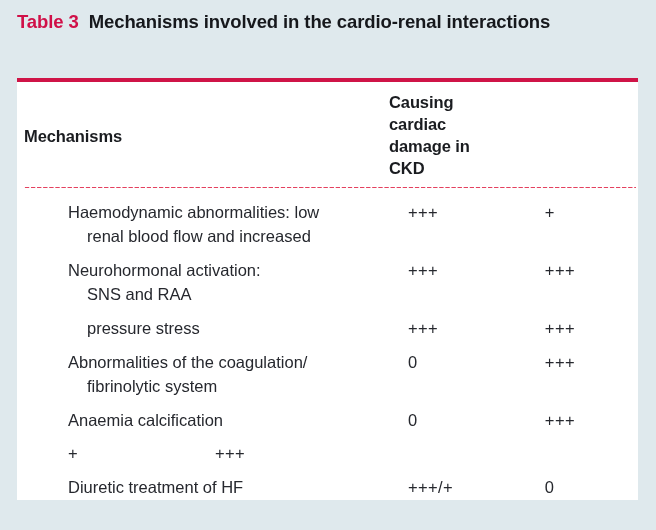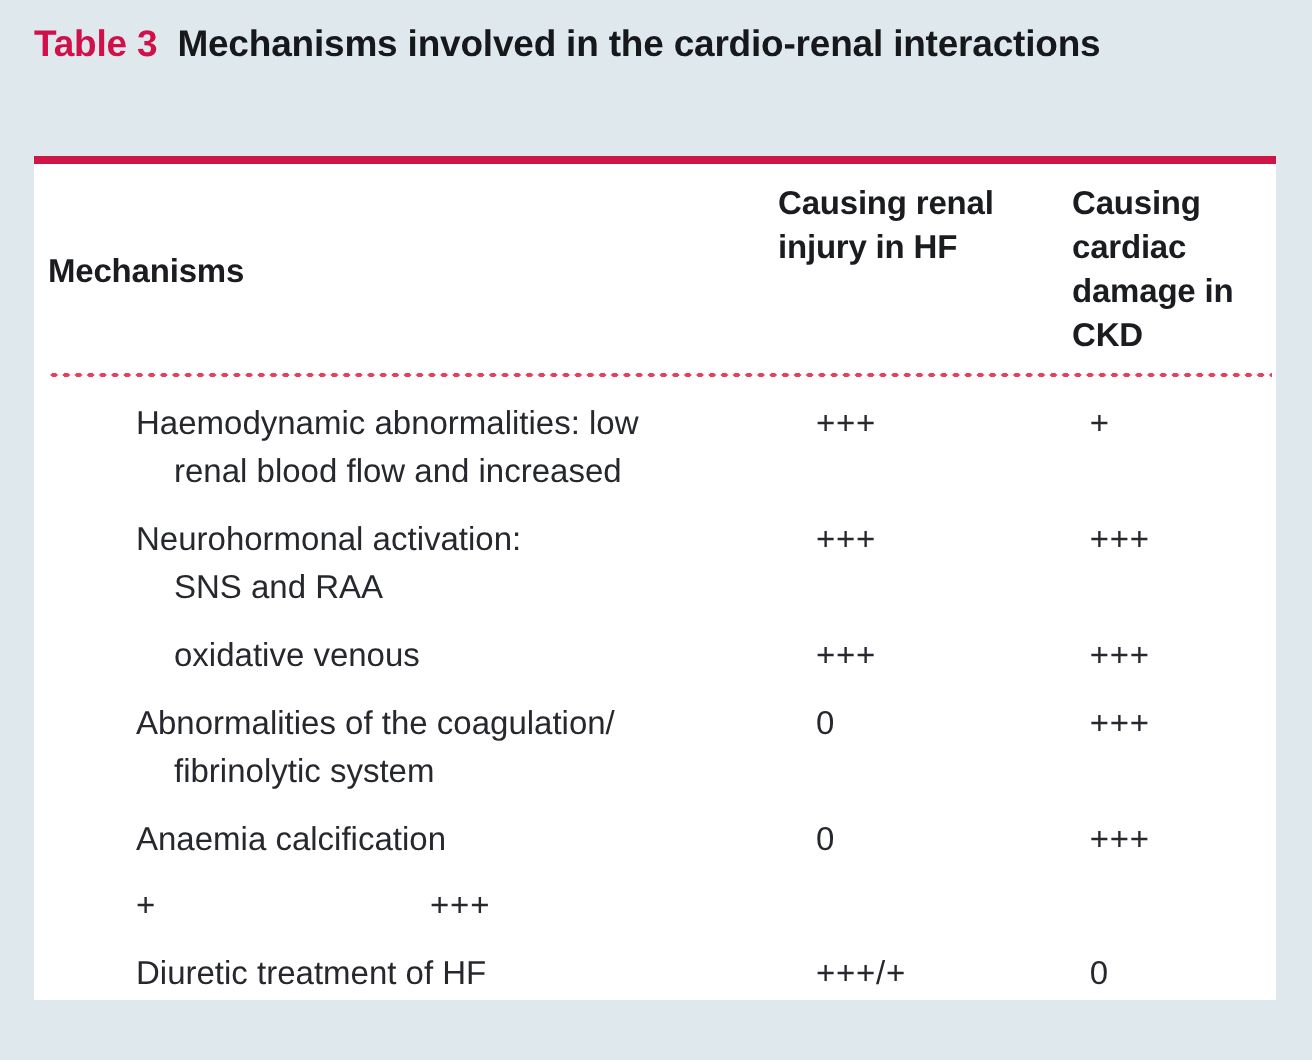--- a/index.html
+++ b/index.html
@@ -127,42 +127,41 @@
   </div>
 
   <div class="table-block">
 
     <div class="rule-top"></div>
 
     <div class="table-inner">
 
       <div class="thead">
         <div class="th th-mech">Mechanisms</div>
-        <div class="th th-renal">Causing renal injury in HF</div>
         <div class="th th-card">Causing cardiac damage in CKD</div>
       </div>
 
       <div class="dotted-sep"></div>
 
       <div class="tbody">
 
         <div class="row">
           <div class="cell-mech"><span>Haemodynamic abnormalities: low</span><span class="line2">renal blood flow and increased</span></div>
           <div class="cell-val cell-renal">+++</div>
           <div class="cell-val cell-card">+</div>
         </div>
 
         <div class="row">
           <div class="cell-mech"><span>Neurohormonal activation:</span><span class="line2">SNS and RAA</span></div>
           <div class="cell-val cell-renal">+++</div>
           <div class="cell-val cell-card">+++</div>
         </div>
 
         <div class="row">
-          <div class="cell-mech"><span class="line2">oxidative venous</span></div>
+          <div class="cell-mech"><span class="line2">pressure stress</span></div>
           <div class="cell-val cell-renal">+++</div>
           <div class="cell-val cell-card">+++</div>
         </div>
 
         <div class="row">
           <div class="cell-mech"><span>Abnormalities of the coagulation/</span><span class="line2">fibrinolytic system</span></div>
           <div class="cell-val cell-renal">0</div>
           <div class="cell-val cell-card">+++</div>
         </div>
 

